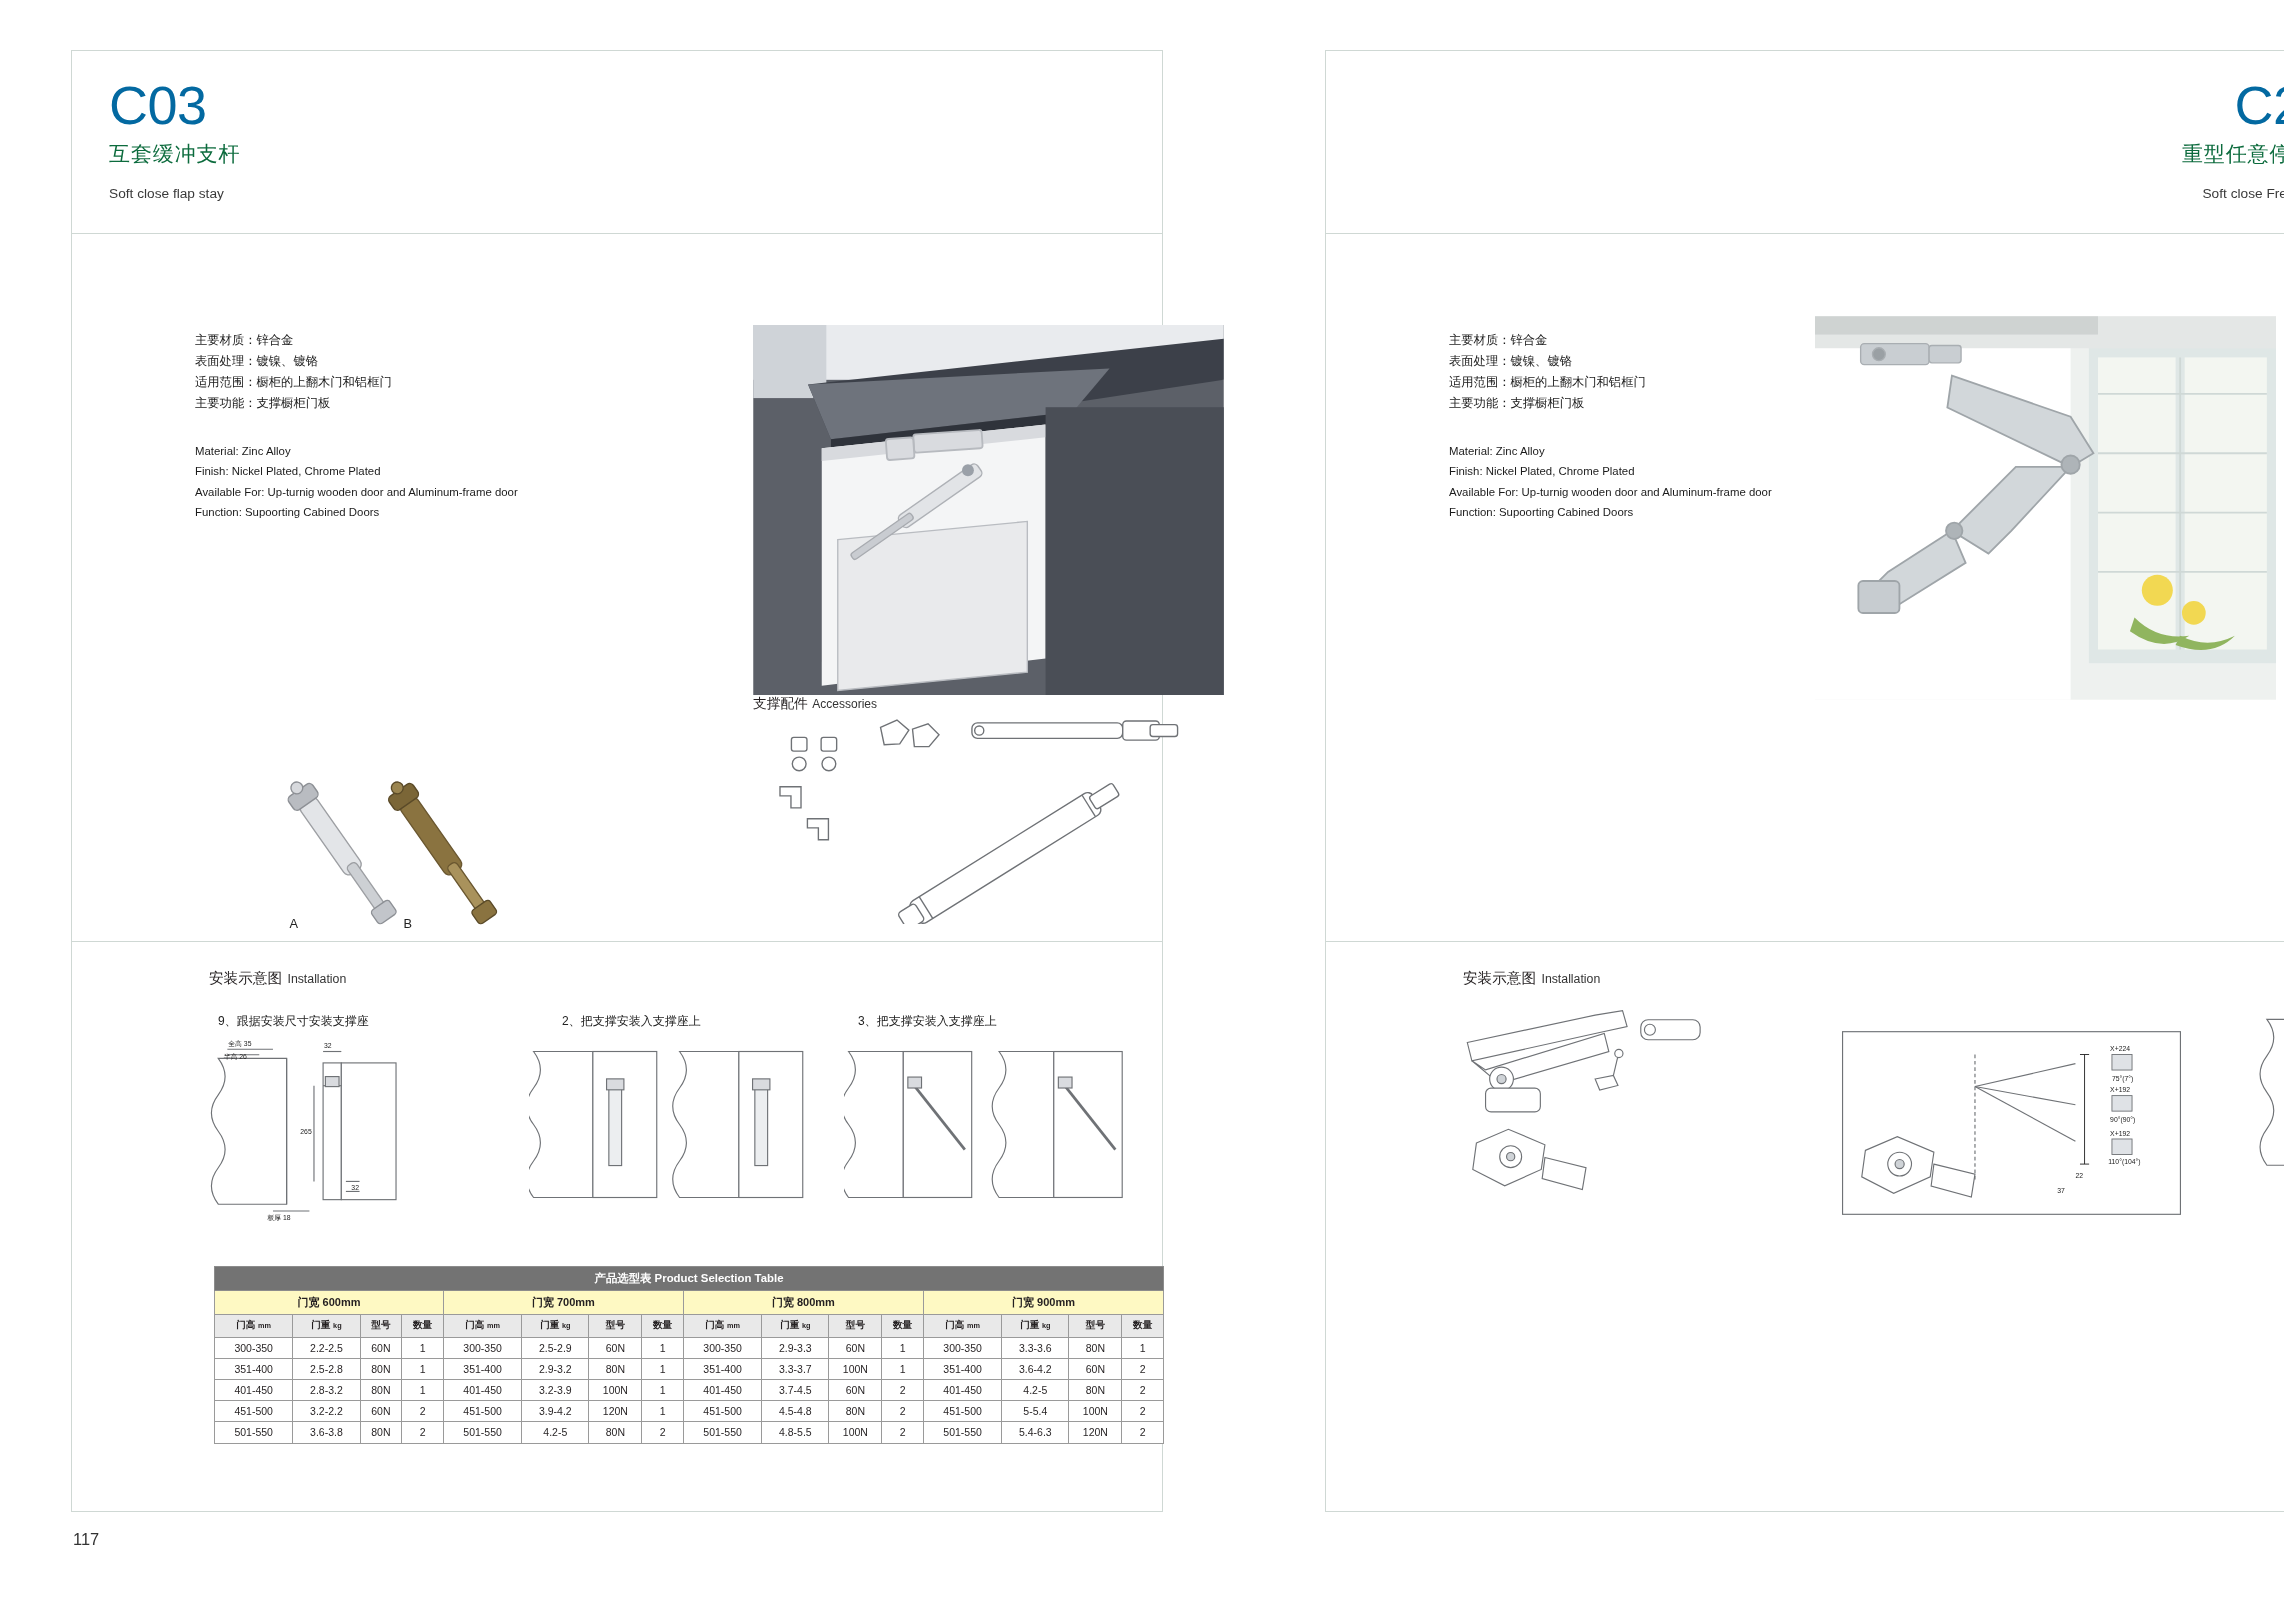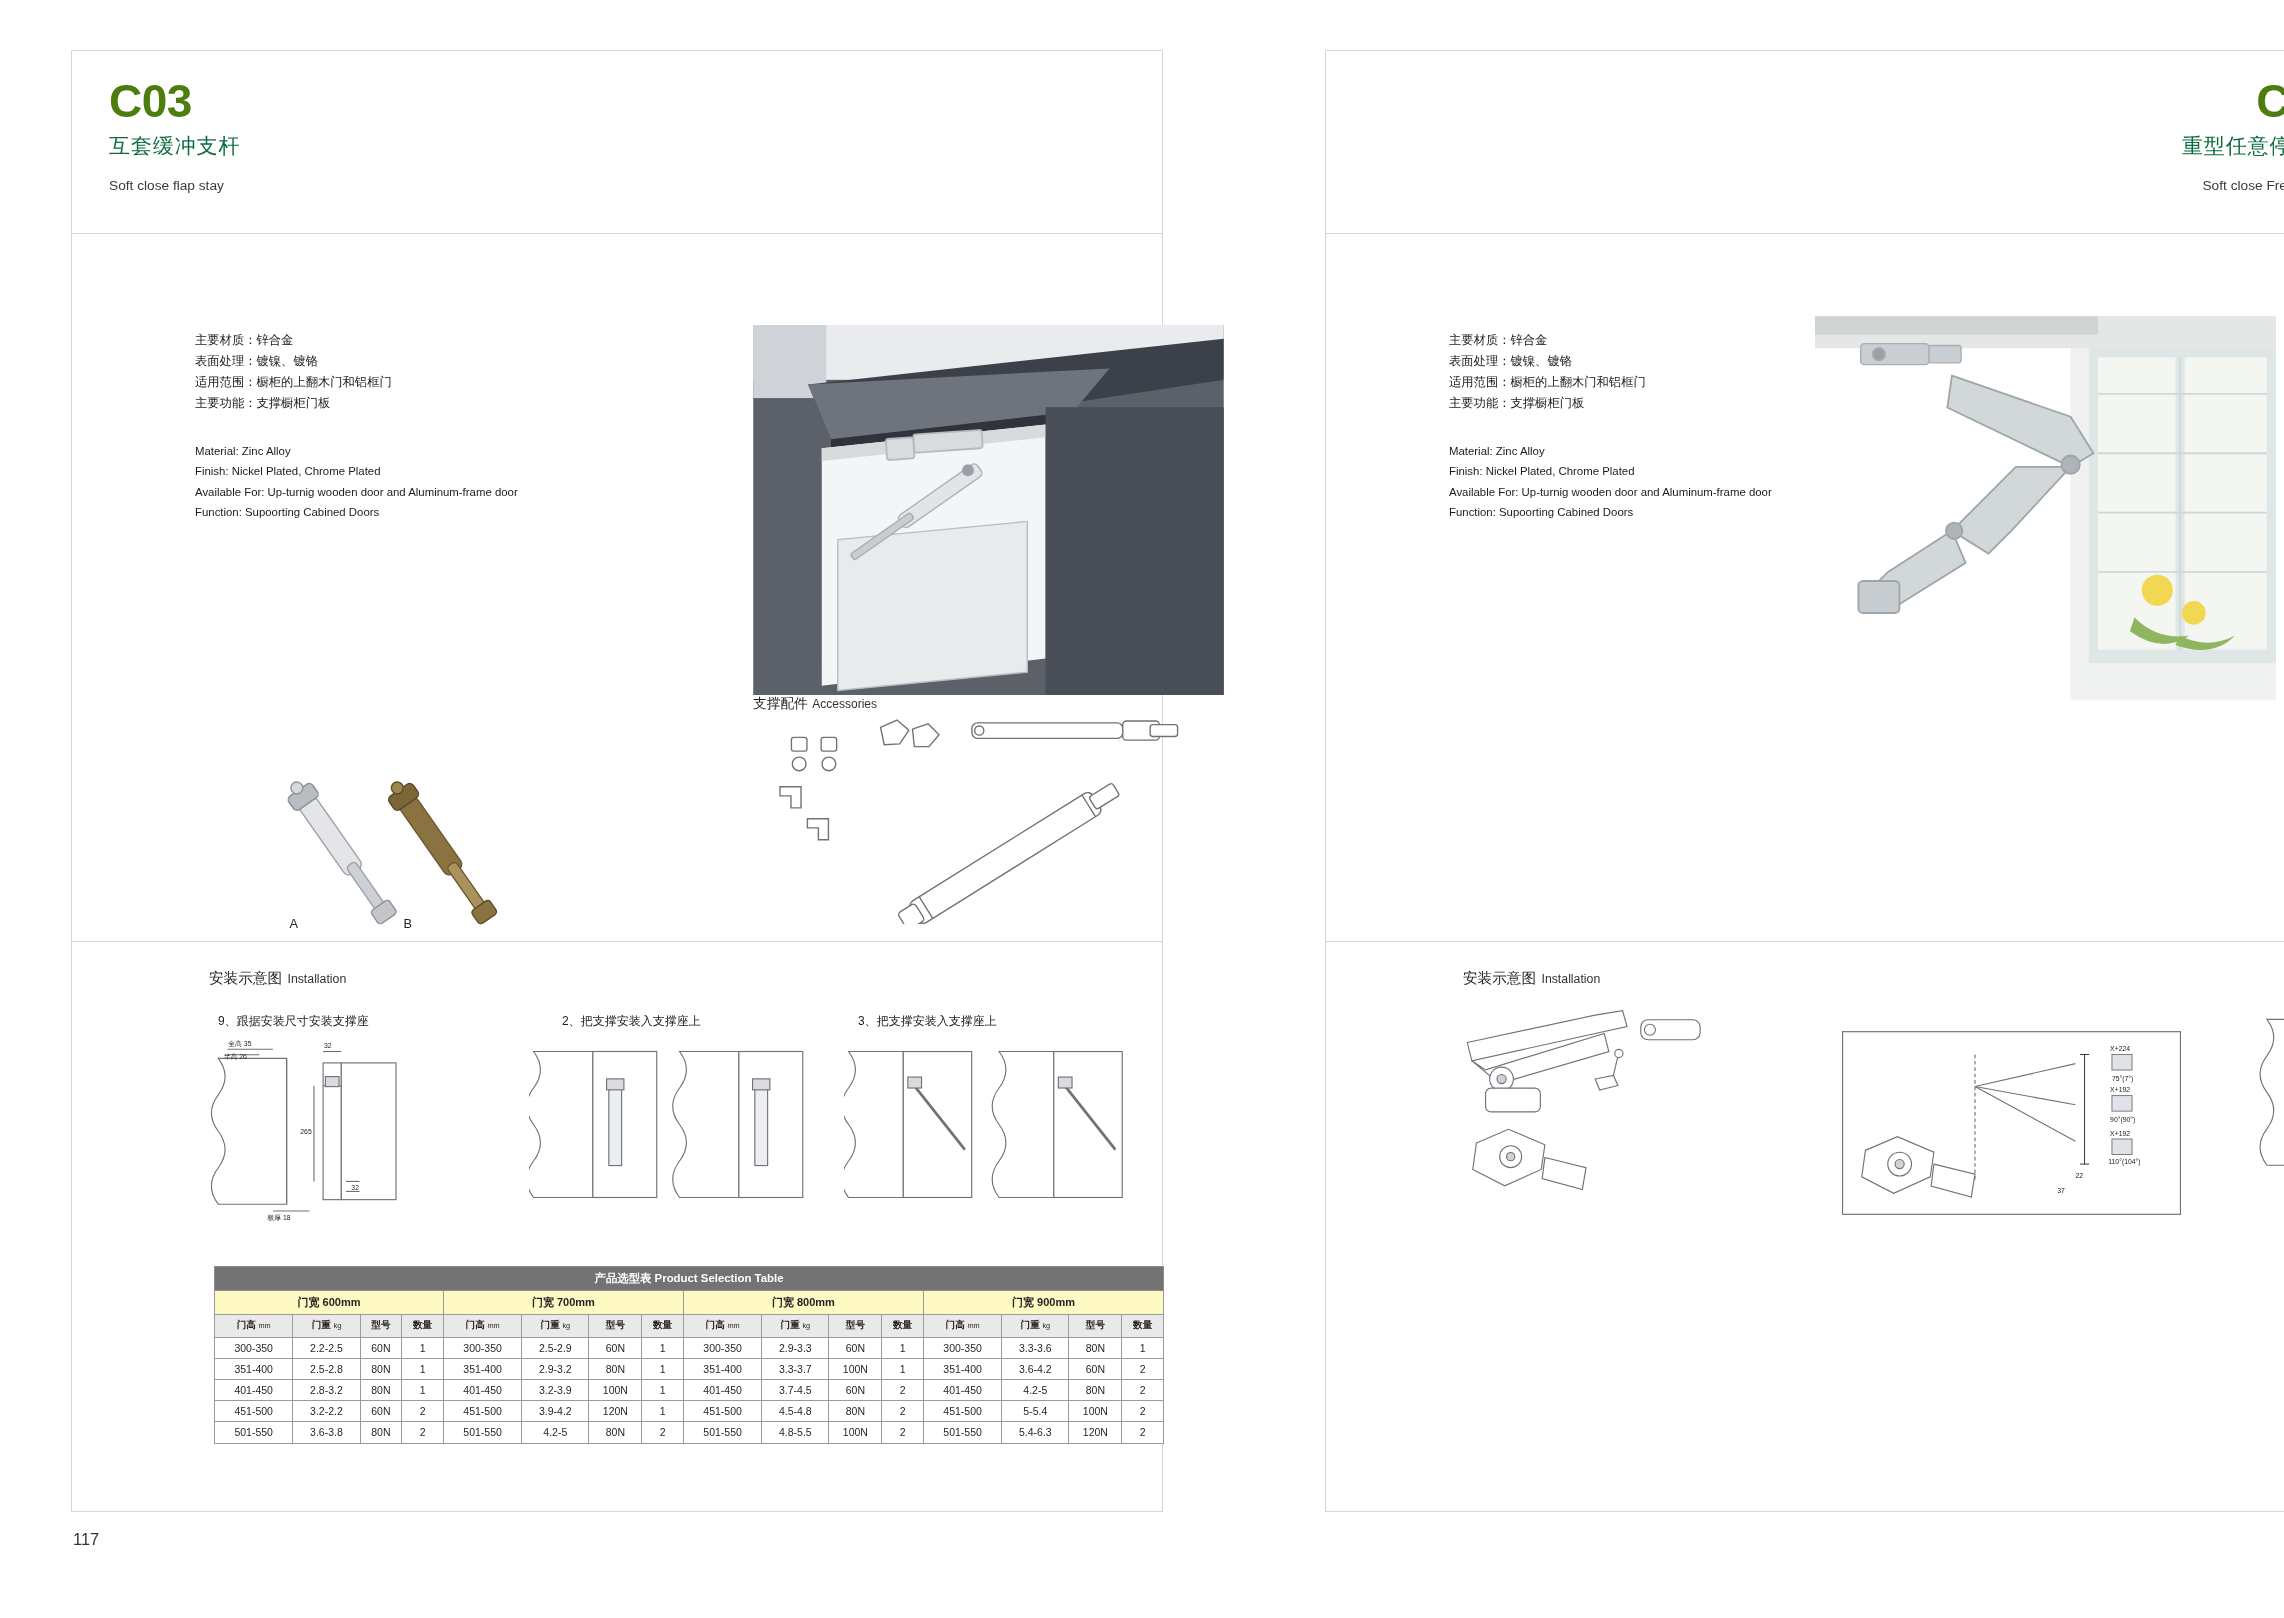--- a/index.html
+++ b/index.html
@@ -20,23 +20,23 @@
     border: 1.4px solid #cfd8d4;
     background: #fff;
   }
   .page-left  { left: 71px;  width: 1092px; }
   .page-right { left: 1325px; width: 1092px; }
 
   
   .hdr { position:relative; height: 183px; border-bottom: 1.4px solid #cfd8d4; }
   .hdr-inner { padding: 27px 37px 0 37px; }
   .code {
-    font-size: 46px;
-    font-weight: bold;
-    color: #4d7c0f;
+    font-size: 54px;
+    font-weight: normal;
+    color: #0369a1;
     line-height: 1.0;
     letter-spacing: -0.5px;
   }
   .cn-title { font-size: 21px; color:#0c6b3d; margin-top: 8.2px; letter-spacing: 0.9px; }
   .en-title { font-size: 13.7px; color:#3a3a3a; margin-top: 18px; }
   .hdr-right .code, .hdr-right .cn-title, .hdr-right .en-title { text-align: right; }
   .hdr-right .cn-title { color:#0c6b3d; }
 
   
   .body-area { position: relative; height: 708px; border-bottom: 1.4px solid #cfd8d4; }
@@ -63,21 +63,21 @@
   .install-label .en { font-size: 12.3px; color:#333; margin-left:5.5px; }
   .step-label { position:absolute; font-size: 12px; color:#222; }
 
   
   table { border-collapse: collapse; }
   .sel-table { position:absolute; left: 142px; top: 324px; width: 950px; font-size: 10.5px; }
   .sel-table th, .sel-table td { border: 0.9px solid #9a9a9a; text-align:center; padding: 4.1px 0.9px; }
   .sel-table .band { background: #737373; color:#fff; font-size: 11.4px; font-weight: bold; border-color:#8c8c8c; }
   .sel-table .grp  { background: #fef9c3; font-weight: bold; font-size: 11px; }
   .sel-table .sub  { background: #e9e9e9; font-size: 9.6px; }
-  .sel-table .sub .unit { font-size: 7.3px; font-weight: normal; }
+  .sel-table .sub .unit { font-size: 7.3px; font-weight: bold; }
   .sel-table td { background:#fff; }
 
   
   .pgnum { position:absolute; bottom: 69px; font-size: 16.4px; color:#333;text-align:right; }
   .pg-left  { left: 73px; }
 </style>
 </head>
 <body>
 
 <div class="page page-left">

